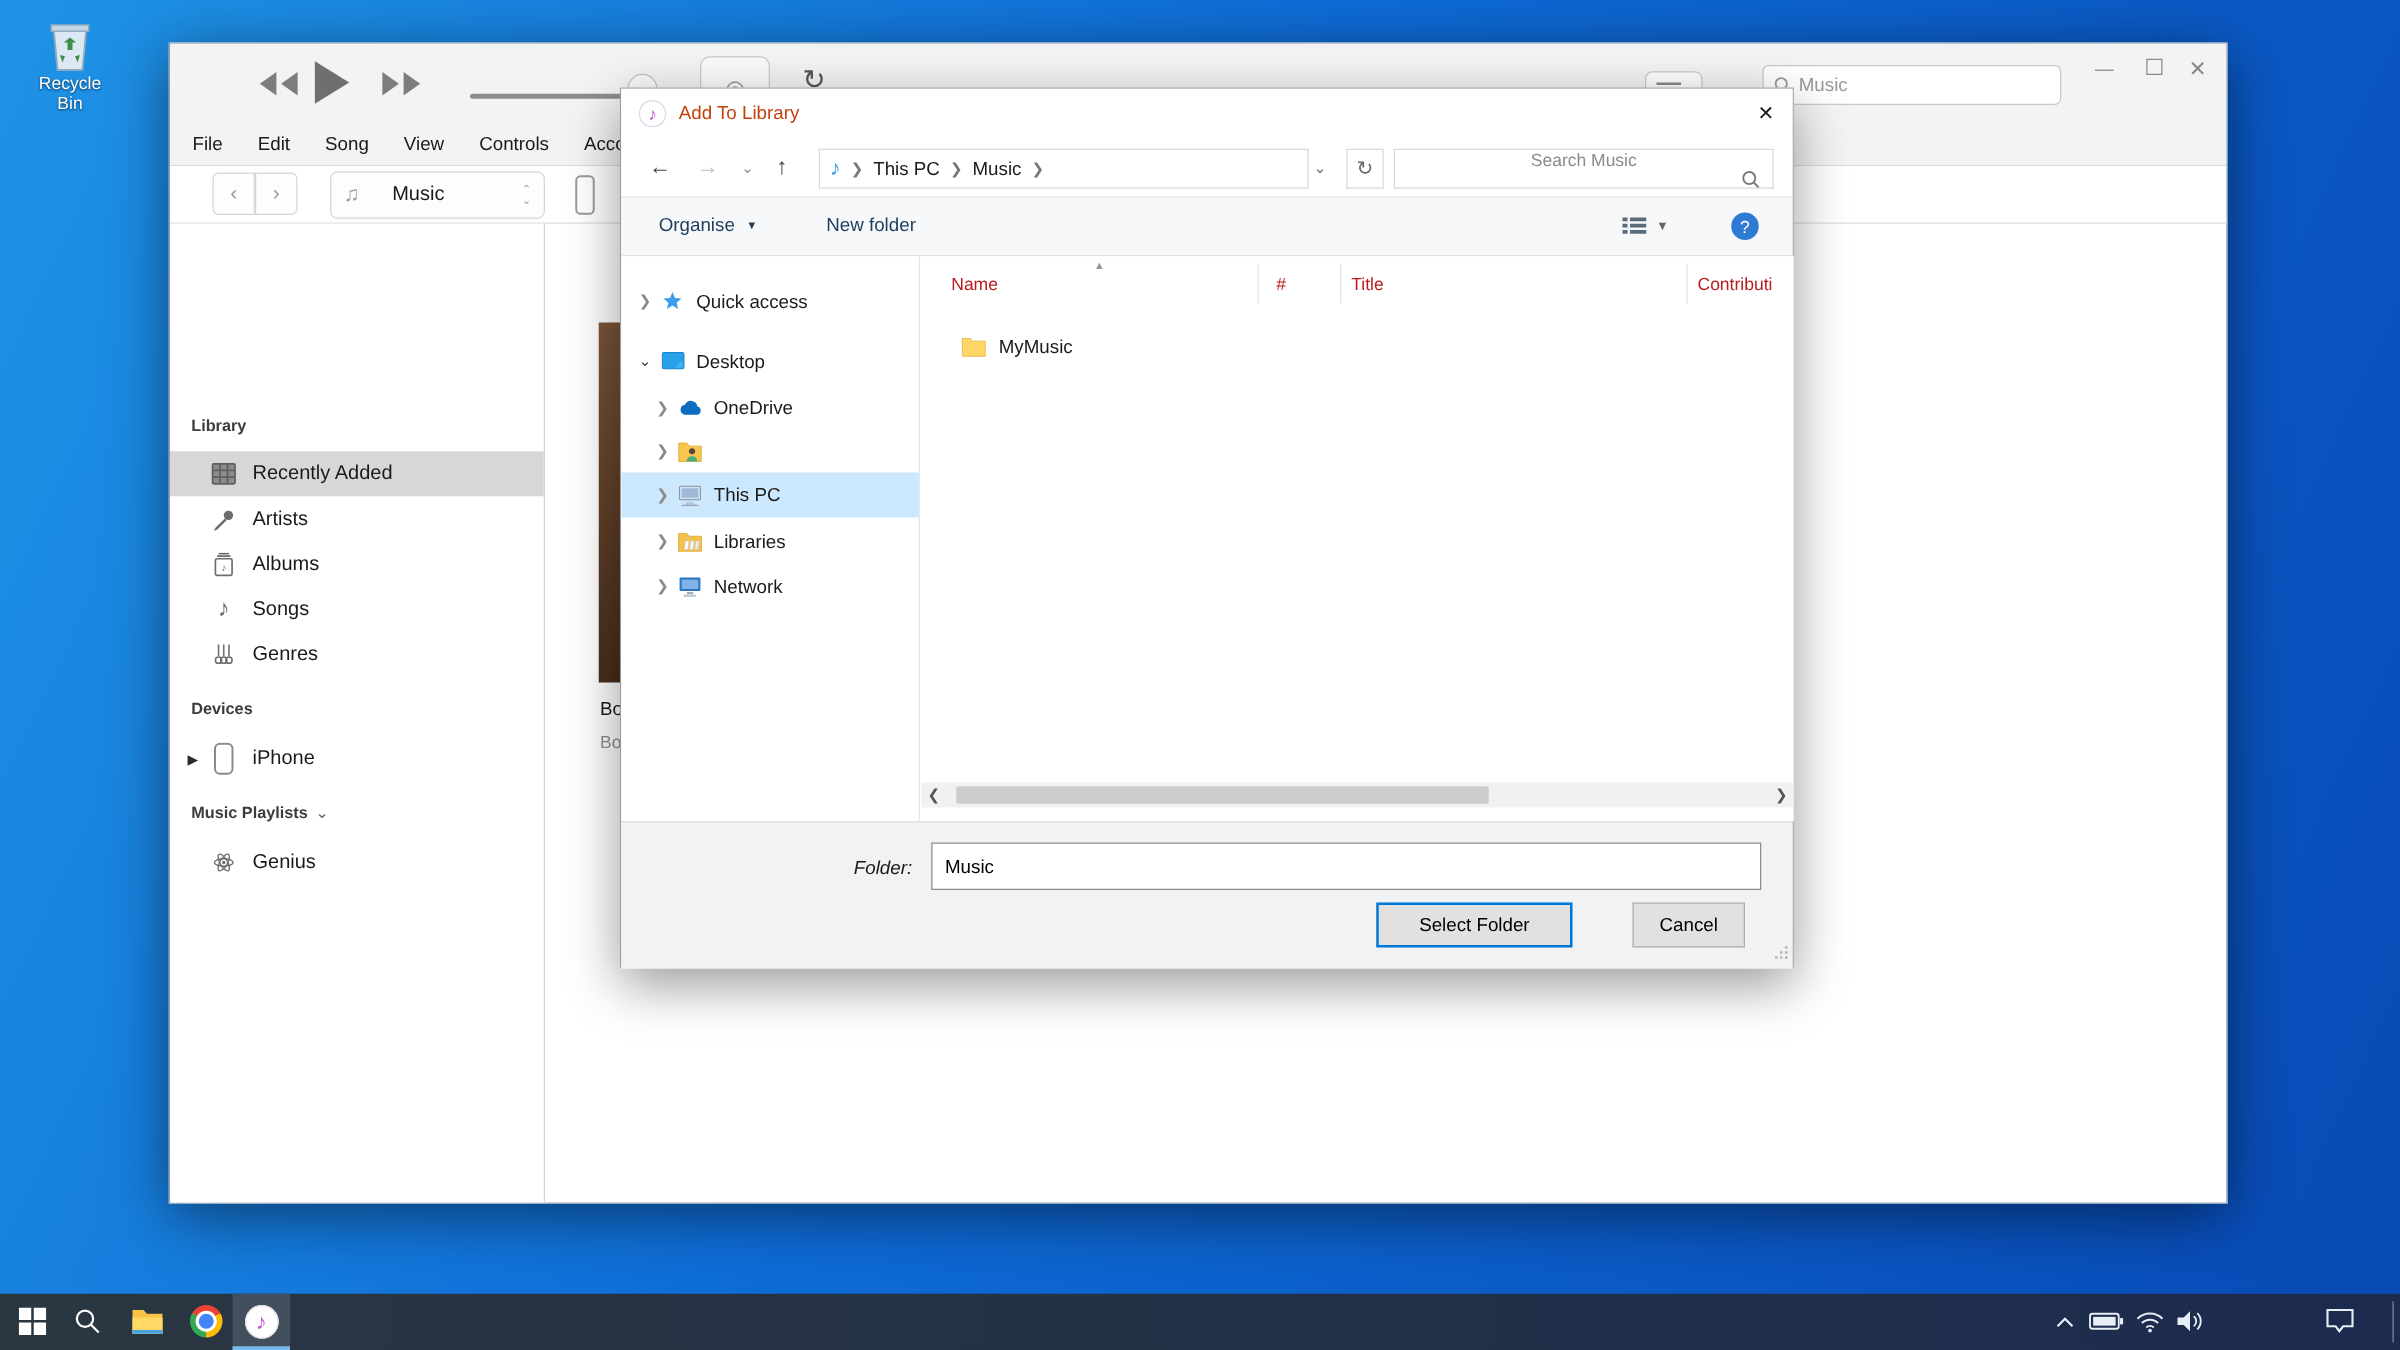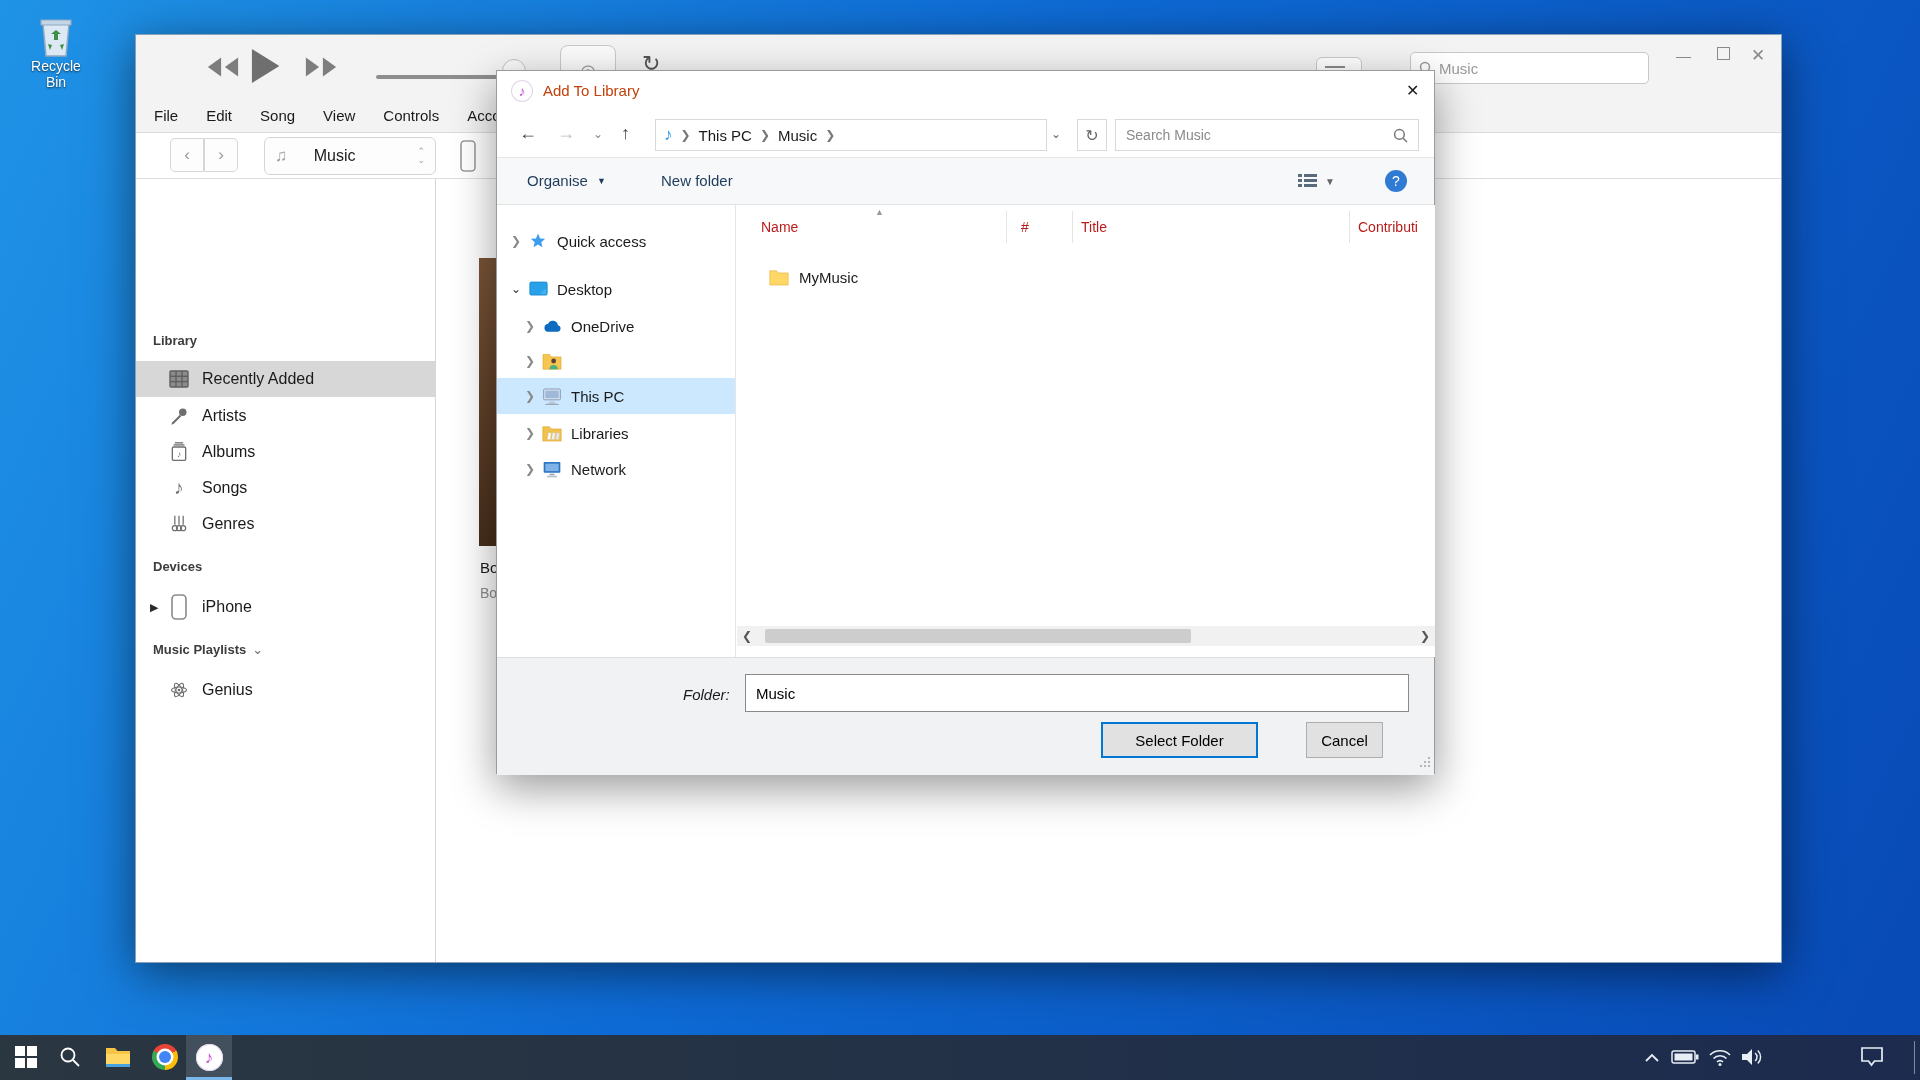--- a/index.html
+++ b/index.html
@@ -267,21 +267,21 @@
         <span class="crumb-sep">❯</span>
         <span class="crumb">This PC</span>
         <span class="crumb-sep">❯</span>
         <span class="crumb">Music</span>
         <span class="crumb-sep">❯</span>
       </div>
       <span class="abs" style="left:554px;top:14px;color:#666;font-size:12px;">⌄</span>
       <div class="abs box flex" style="left:580px;top:6px;width:30px;height:32px;justify-content:center;">
         <span style="color:#666;font-size:16px;">↻</span>
       </div>
-      <div class="abs box flex" style="left:618px;top:6px;width:304px;height:32px;padding:0 10px;">
+      <div class="abs box flex" style="left:618px;top:6px;width:304px;height:32px;padding:0 10px;flex-direction:column;">
         <span style="color:#8a8a8a;font-size:14px;">Search Music</span>
         <span style="margin-left:auto;">
           <svg width="15" height="15" viewBox="0 0 14 14">
               <circle cx="6" cy="6" r="4.5" fill="none" stroke="#777" stroke-width="1.4"></circle>
               <line x1="9.5" y1="9.5" x2="13" y2="13" stroke="#777" stroke-width="1.4"></line>
             </svg>
           </span>
       </div>
     </div>
 
@@ -421,21 +421,21 @@
     </div>
 
     <div class="abs" style="left:0;top:586px;width:100%;height:118px;background:#f1f2f3;border-top:1px solid #ddd;">
       <span class="abs" style="left:186px;top:28px;font-size:15px;color:#1a1a1a;font-style:italic;">Folder:</span>
       <div class="abs flex" style="left:248px;top:16px;width:664px;height:38px;background:#fff;border:1px solid #8a8a8a;padding:0 10px;">
         <span style="font-size:15px;color:#000;">Music</span>
       </div>
       <div class="btn" style="left:604px;top:64px;width:157px;border:2px solid #0078d7;">
         <span>Select Folder</span>
       </div>
-      <div class="btn" style="left:809px;top:64px;width:77px;border:1px solid #adadad;">
+      <div class="btn" style="left:809px;top:64px;width:90px;border:1px solid #adadad;">
         <span>Cancel</span>
       </div>
       <span class="abs" style="left:922px;top:98px;">
         <svg width="12" height="12" viewBox="0 0 12 12">
             <g fill="#b5b5b5">
               <rect x="9" y="1" width="2" height="2"></rect>
               <rect x="9" y="5" width="2" height="2"></rect>
               <rect x="9" y="9" width="2" height="2"></rect>
               <rect x="5" y="5" width="2" height="2"></rect>
               <rect x="5" y="9" width="2" height="2"></rect>

